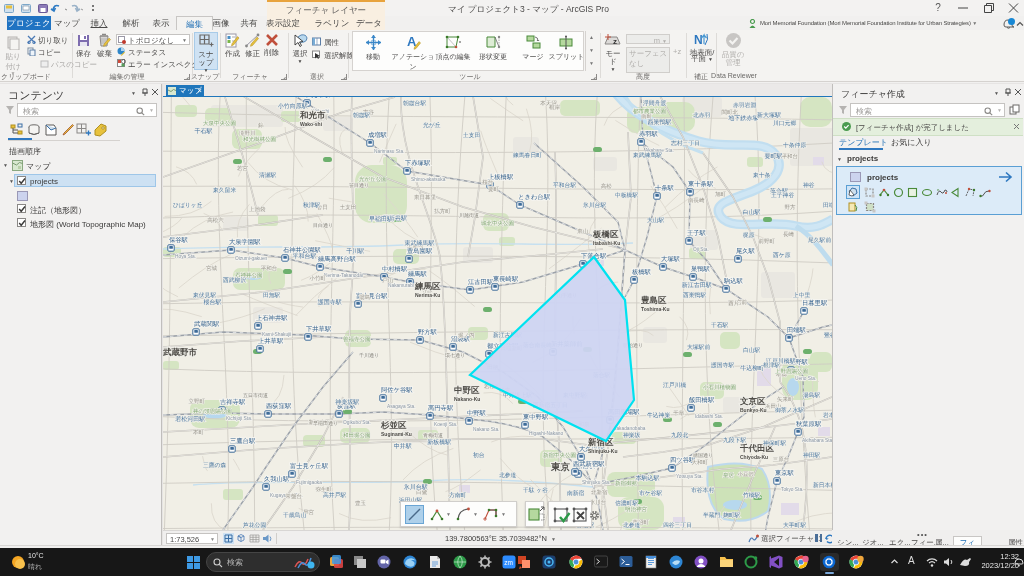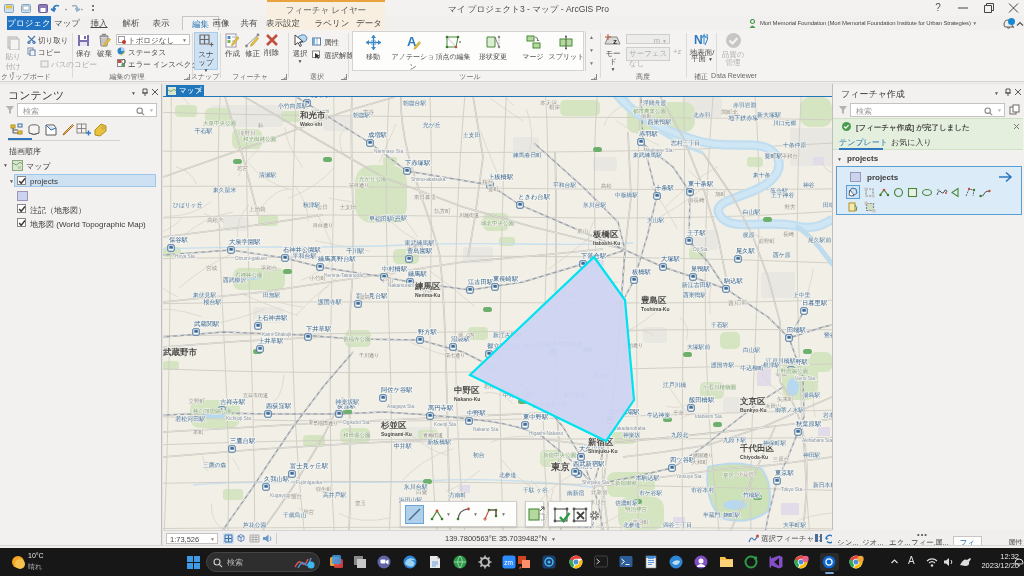--- a/index.html
+++ b/index.html
@@ -69,21 +69,21 @@
         <path d="M1 4.5 L4 1.5 L7 4.5" stroke="#555" fill="none" stroke-width="1.2"></path>
       </svg>
   </div>
 
   <div id="tabrow" class="abs" style="left:0;top:16px;width:1024px;height:14px;font-size:8.5px;color:#4a4948;">
     <div class="abs" style="left:7px;top:0;width:44px;height:14px;background:#2073c2;color:#fff;text-align:center;line-height:14px;">プロジェクト</div>
     <div class="abs" style="left:49px;top:1px;width:36px;text-align:center;line-height:13px;">マップ</div>
     <div class="abs" style="left:81px;top:1px;width:36px;text-align:center;line-height:13px;text-decoration:underline;">挿入</div>
     <div class="abs" style="left:113px;top:1px;width:36px;text-align:center;line-height:13px;">解析</div>
     <div class="abs" style="left:143px;top:1px;width:36px;text-align:center;line-height:13px;">表示</div>
-    <div class="abs" style="left:176px;top:0;width:37px;height:14px;background:#f4f3f1;border:1px solid #c8c6c4;border-bottom:none;color:#1f6fb5;text-align:center;line-height:14px;margin-left:6px;">編集</div>
+    <div class="abs" style="left:176px;top:0;width:37px;height:14px;background:#f4f3f1;border:1px solid #c8c6c4;border-bottom:none;color:#1f6fb5;text-align:center;line-height:14px;">編集</div>
     <div class="abs" style="left:203px;top:1px;width:36px;text-align:center;line-height:13px;">画像</div>
     <div class="abs" style="left:231px;top:1px;width:36px;text-align:center;line-height:13px;">共有</div>
     <div class="abs" style="left:266px;top:1px;width:42px;text-align:left;line-height:13px;">表示設定</div>
     <div class="abs" style="left:311px;top:1px;width:42px;text-align:center;line-height:13px;">ラベリング</div>
     <div class="abs" style="left:353px;top:1px;width:32px;text-align:center;line-height:13px;">データ</div>
   </div>
 
   <div id="ribbon" class="abs" style="left:0;top:30px;width:1024px;height:52px;background:#f4f3f1;border-bottom:1px solid #d5d2cf;font-size:7.5px;color:#4a4948;">
     <div class="glabel" style="left:0px;width:52px;">クリップボード</div>
     <div class="glabel" style="left:96px;width:62px;">編集の管理</div>
@@ -279,21 +279,21 @@
       <svg width="18" height="15" viewBox="0 0 18 15">
           <path d="M4 4 L13 4 L16 11 L1 11 z" fill="#dcdad8" stroke="#8a8886"></path>
           <path d="M4 1 v6 M1 4 h6" stroke="#c0503c" stroke-width="1"></path>
           <text x="9" y="11" font-size="8" font-weight="bold" fill="#333" font-family="Liberation Sans">z</text>
         </svg>
       <div>モード</div><div style="margin-top:-1px;font-size:5px;">▼</div>
     </div>
     <div class="abs" style="left:626px;top:4px;width:44px;height:10px;background:#ececea;border:1px solid #d0cecb;">
         <span style="position:absolute;right:2px;top:1px;color:#b0aeab;">m <span style="font-size:5px;">▼</span></span>
       </div>
-    <div class="abs" style="left:626px;top:17px;width:44px;height:14px;background:#ececea;border:1px solid #d0cecb;color:#b0aeab;">
+    <div class="abs" style="left:626px;top:17px;width:44px;height:26px;background:#ececea;border:1px solid #d0cecb;color:#b0aeab;">
         <span style="position:absolute;left:2px;top:1px;">サーフェスなし</span>
       </div>
     <div class="abs" style="left:673px;top:17px;width:10px;height:10px;color:#b0aeab;">+z</div>
 
     <div class="bbig" style="left:689px;top:2px;width:26px;">
       <svg width="16" height="16" viewBox="0 0 16 16">
           <text x="0" y="12" font-size="12" font-weight="bold" fill="#2e78c0" font-family="Liberation Sans">N</text>
           <path d="M10 12 L10 3 l-2.5 3 M10 3 l2.5 3" fill="none" stroke="#4a9ad4" stroke-width="1.2"></path>
           <path d="M13 2 q2 5 -2 11" fill="none" stroke="#2e78c0" stroke-width="1"></path>
         </svg>
@@ -1211,21 +1211,21 @@
       <svg style="position:absolute;right:11px;top:2.5px" width="9" height="9" viewBox="0 0 9 9">
           <circle cx="3.7" cy="3.7" r="2.7" fill="none" stroke="#8a8886" stroke-width="1.1"></circle>
           <path d="M5.8 5.8 L8.2 8.2" stroke="#8a8886" stroke-width="1.1"></path>
         </svg>
       <span style="position:absolute;right:2px;top:3px;color:#b5b3b1;font-size:5px;">▼</span>
     </div>
     <svg class="abs" style="left:176px;top:20px" width="12" height="12" viewBox="0 0 12 12">
         <rect x="1" y="3" width="6" height="7" fill="#fff" stroke="#6a6866"></rect>
         <rect x="4" y="1" width="6" height="7" fill="#fff" stroke="#6a6866"></rect>
       </svg>
-    <div class="abs" style="left:0;top:34px;width:190px;height:32px;background:#e4efdd;border-top:1px solid #cfe0c5;border-bottom:1px solid #cfe0c5;font-weight:bold;">
+    <div class="abs" style="left:0;top:34px;width:190px;height:18px;background:#e4efdd;border-top:1px solid #cfe0c5;border-bottom:1px solid #cfe0c5;">
       <svg class="abs" style="left:9px;top:3px" width="9" height="9" viewBox="0 0 9 9">
           <circle cx="4.5" cy="4.5" r="4.5" fill="#4a9b4f"></circle>
           <path d="M2.2 4.5 l1.6 1.7 l2.8 -3" stroke="#fff" stroke-width="1.2" fill="none"></path>
         </svg>
       <span class="abs" style="left:23px;top:4px;color:#4a4948;font-size:7.5px;">[フィーチャ作成] が完了しました</span>
       <svg class="abs" style="left:180px;top:4px" width="7" height="8" viewBox="0 0 7 8">
           <path d="M1 1 l5 5 M6 1 l-5 5" stroke="#777" fill="none"></path>
         </svg>
     </div>
     <div class="abs" style="left:6px;top:53px;color:#1f6fb5;">テンプレート</div>

